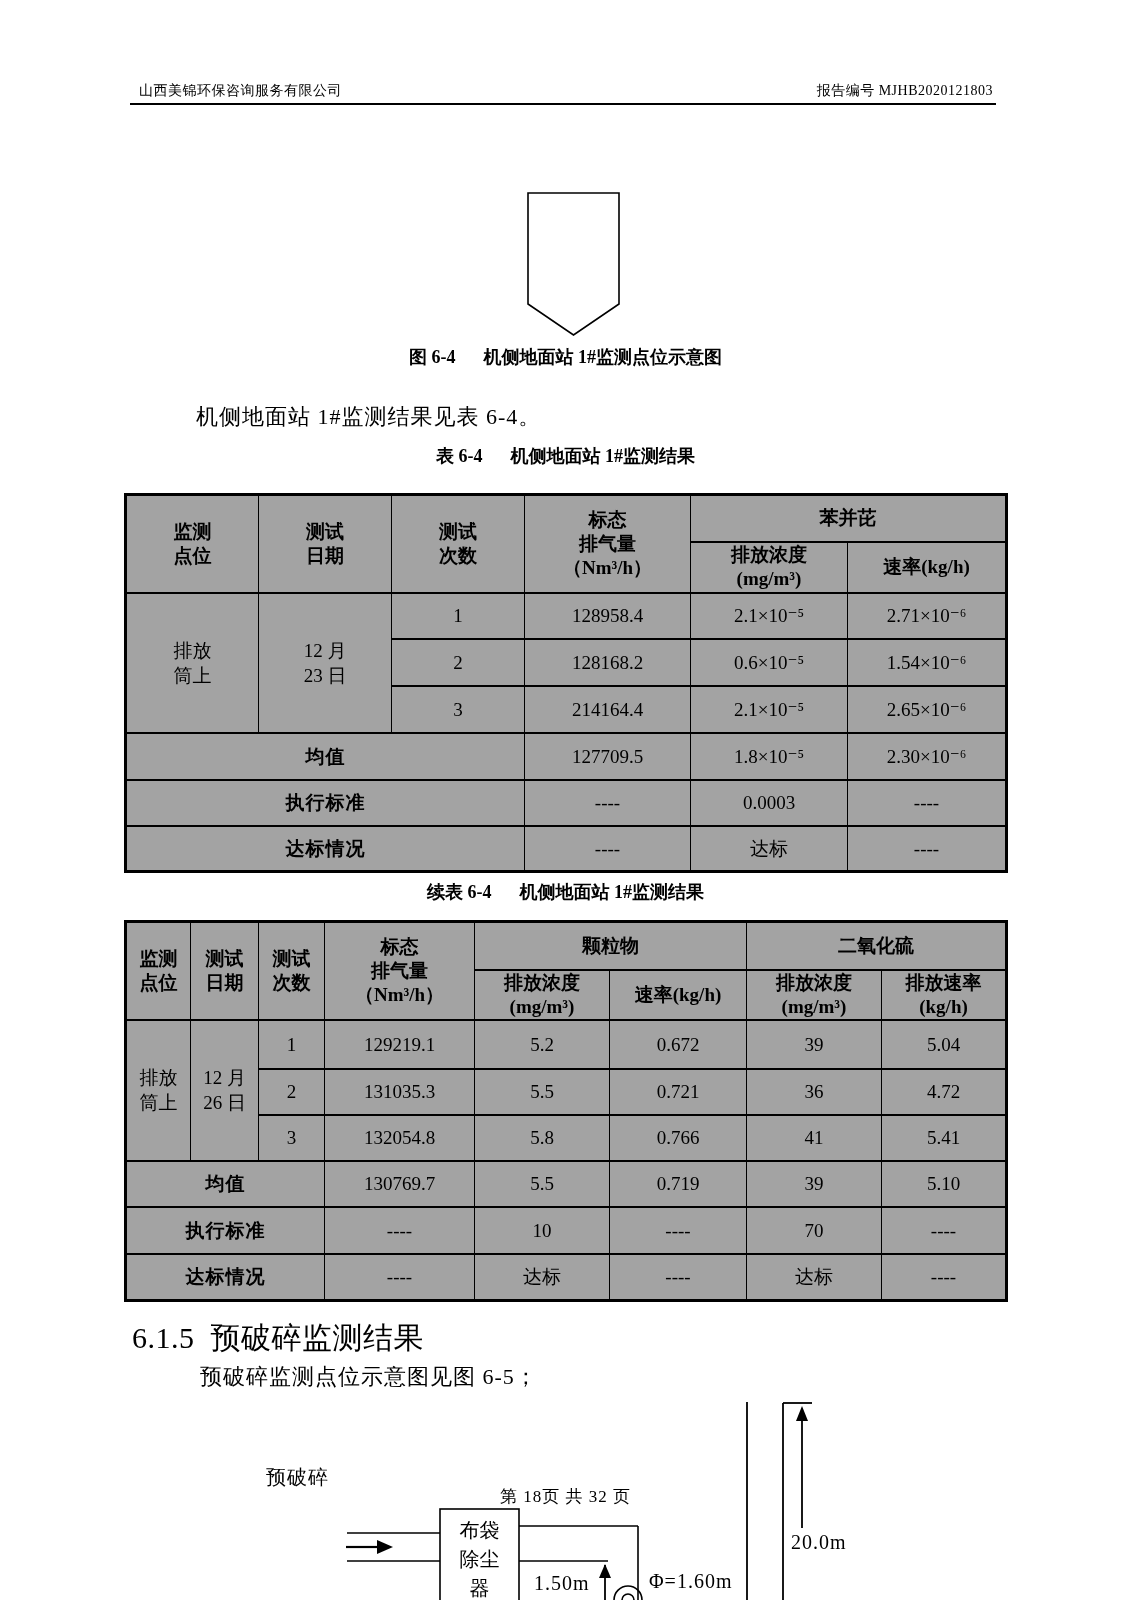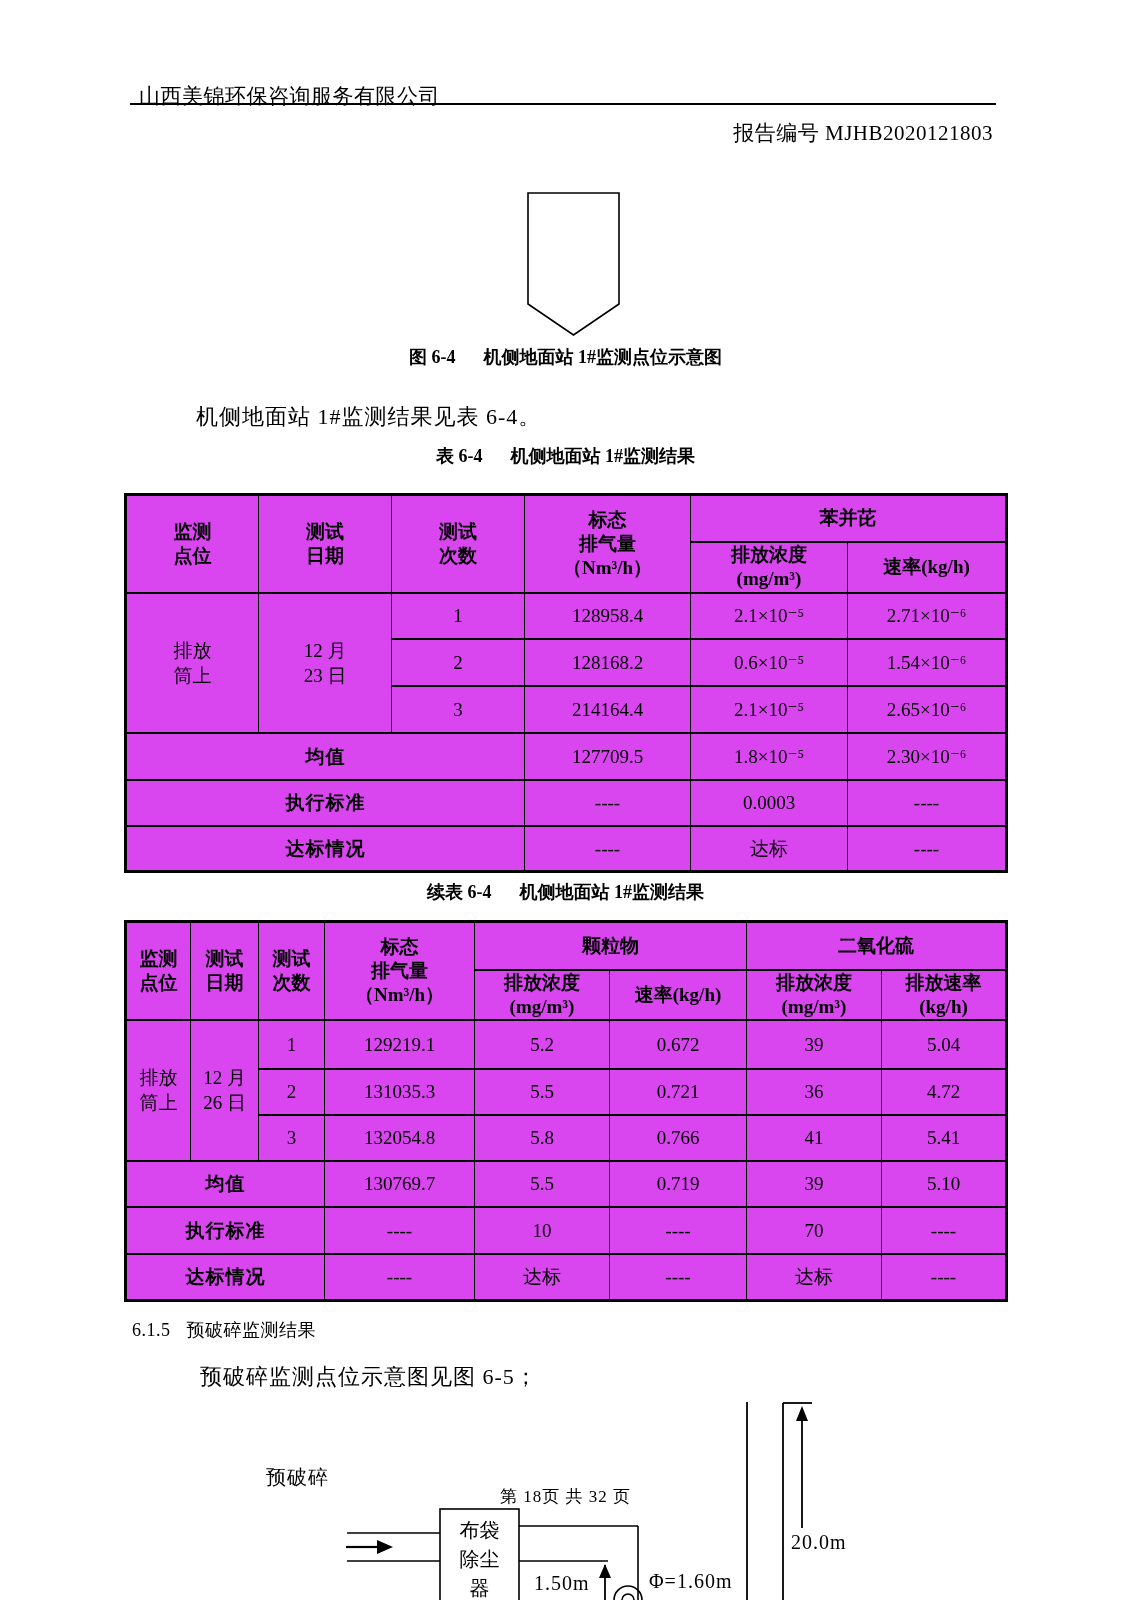--- a/index.html
+++ b/index.html
@@ -5,37 +5,37 @@
   html,body{margin:0;padding:0;background:#fff;}
   .page{
     position:relative;width:1131px;height:1600px;background:#fff;overflow:hidden;
     font-family:"Liberation Serif","DejaVu Serif",serif;color:#000;
   }
   .abs{position:absolute;}
   .pre{white-space:pre-line;}
   .center{text-align:center;}
 
   
-  .hdr-text{font-size:21px;letter-spacing:.5px;}
+  .hdr-text{font-size:14px;letter-spacing:.5px;}
   .hdr-rule{background:#000;height:2px;}
 
   
   .fig-caption,.tbl-caption{
     left:0;width:100%;text-align:center;font-weight:bold;font-size:18px;
   }
   .cap-gap{margin-left:28px;}
   .para{font-size:22px;letter-spacing:1px;}
-  .section-h{font-size:18px;letter-spacing:.5px;}
+  .section-h{font-size:30px;letter-spacing:.5px;}
   .sec-gap{margin-left:16px;}
   .footer-text{left:0;width:100%;text-align:center;font-size:17px;letter-spacing:1px;}
 
   
   table.mon{
     position:absolute;border-collapse:collapse;table-layout:fixed;
-    border:3px solid #000;background:#d946ef;
+    border:3px solid #000;background:#a3a3a3;
   }
   table.mon th,table.mon td{
     border-left:1px solid #000;border-right:1px solid #000;
     border-top:2px solid #000;border-bottom:2px solid #000;
     text-align:center;vertical-align:middle;padding:0 2px;
     font-size:19px;overflow:hidden;
   }
   table.mon th{font-weight:bold;line-height:24px;}
   table.mon td{line-height:25px;}
   .rl{font-weight:bold;letter-spacing:1px;}
@@ -44,21 +44,21 @@
   .diag-label{font-size:20px;letter-spacing:1px;}
   .box-label{width:79px;text-align:center;font-size:20px;line-height:29px;}
   svg{display:block;}
 </style>
 </head>
 <body>
 
 <div class="page">
 
   <div class="abs hdr-text" style="left:139px;top:82px;">山西美锦环保咨询服务有限公司</div>
-  <div class="abs hdr-text" style="right:138px;top:82px;margin-top:37px;">报告编号 MJHB2020121803</div>
+  <div class="abs hdr-text" style="right:138px;top:82px;">报告编号 MJHB2020121803</div>
   <div class="abs hdr-rule" style="left:130px;top:103px;width:866px;"></div>
 
   <svg class="abs" style="left:520px;top:188px;" width="108" height="152" viewBox="520 188 108 152">
     <polygon points="528,193 619,193 619,304 573.5,335 528,304" fill="#fff" stroke="#000" stroke-width="1.6"></polygon>
   </svg>
 
   <div class="abs fig-caption" style="top:345px;">
     <span>图 6-4</span><span class="cap-gap">机侧地面站 1#监测点位示意图</span>
   </div>
 

